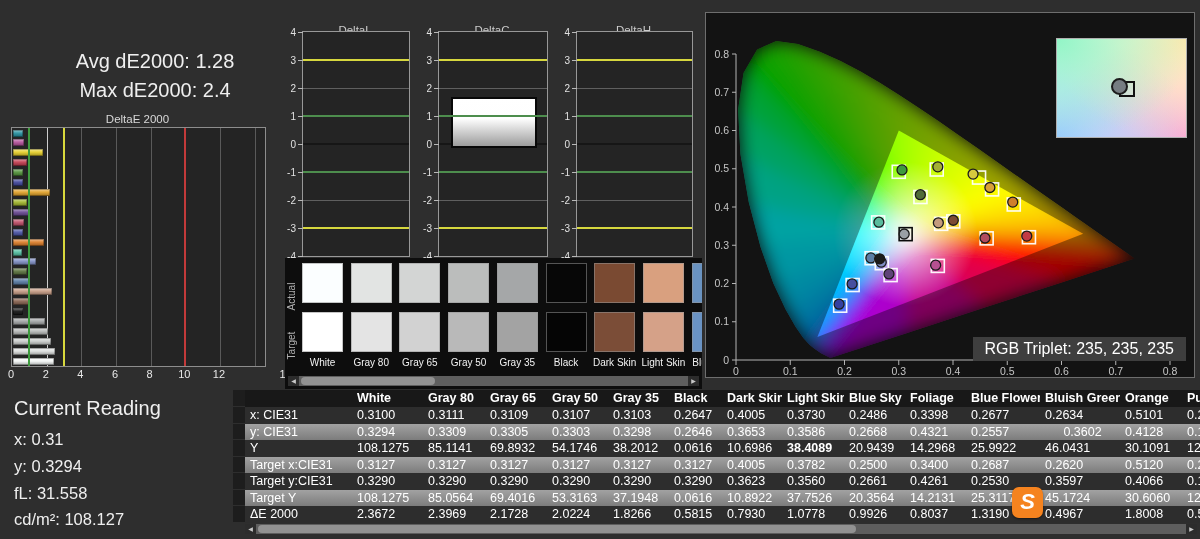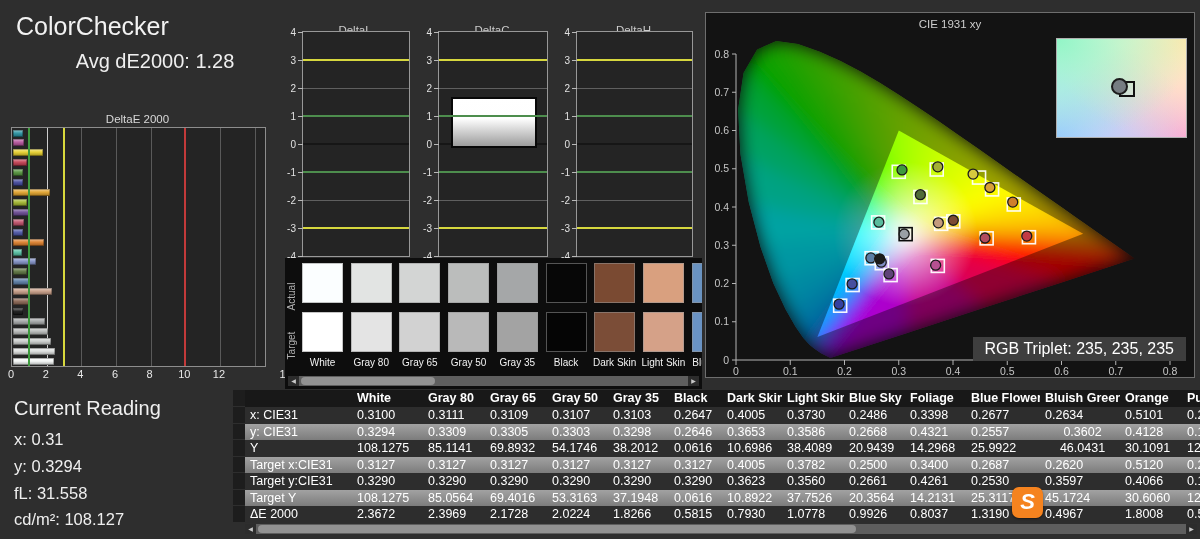--- a/index.html
+++ b/index.html
@@ -76,22 +76,22 @@
   .wm-logo{width:31px;height:31px;border-radius:7px;background:#f5831f;color:#fff;font-weight:700;
            font-size:22px;line-height:30px;text-align:center;font-style:italic;
            box-shadow:0 1px 2px rgba(0,0,0,.5);}
   .wm-text{margin-left:4px;font-size:26px;color:rgba(215,215,215,.5);text-shadow:0 1px 1px rgba(0,0,0,.35);}
 </style>
 </head>
 <body>
 
 <div class="app">
 
-  <div class="abs title">ColorChecker</div>
   <div class="abs subline" style="top:50px;">Avg dE2000: 1.28</div>
+  <div class="abs subline" style="top:79px;">Max dE2000: 2.4</div>
 
   <div class="abs bc-title">DeltaE 2000</div>
   <div class="abs bc-plot" id="bc-plot">
       <div class="gline" style="left: 34.7px; width: 1px; background: rgb(205, 205, 205);"></div>
       <div class="gline" style="left: 69.3px; width: 1px; background: rgb(90, 90, 90);"></div>
       <div class="gline" style="left: 104px; width: 1px; background: rgb(90, 90, 90);"></div>
       <div class="gline" style="left: 138.6px; width: 1px; background: rgb(90, 90, 90);"></div>
       <div class="gline" style="left: 173.3px; width: 1px; background: rgb(90, 90, 90);"></div>
       <div class="gline" style="left: 207.9px; width: 1px; background: rgb(90, 90, 90);"></div>
       <div class="gline" style="left: 242.6px; width: 1px; background: rgb(90, 90, 90);"></div>
@@ -442,21 +442,20 @@
         <circle cx="173.59975" cy="245.7905" r="5" fill="#1c1c1c" stroke="#1a1a1a" stroke-width="1.3"></circle>
         <rect x="178.11249999999998" y="255.58499999999998" width="13" height="13" fill="none" stroke="rgba(255,255,255,0.95)" stroke-width="1.6"></rect>
         <circle cx="182.98499999999999" cy="260.9375" r="5" fill="#5f4378" stroke="#1a1a1a" stroke-width="1.3"></circle>
         <rect x="225.31" y="246.405" width="13" height="13" fill="none" stroke="rgba(255,255,255,0.95)" stroke-width="1.6"></rect>
         <circle cx="229.64" cy="252.14" r="5" fill="#b65090" stroke="#1a1a1a" stroke-width="1.3"></circle>
         <rect x="140.1375" y="265.53" width="13" height="13" fill="none" stroke="rgba(255,255,255,0.95)" stroke-width="1.6"></rect>
         <circle cx="146.095" cy="270.8825" r="5" fill="#46509f" stroke="#1a1a1a" stroke-width="1.3"></circle>
         <rect x="127.66" y="286.185" width="13" height="13" fill="none" stroke="rgba(255,255,255,0.95)" stroke-width="1.6"></rect>
         <circle cx="133.075" cy="291.155" r="5" fill="#3340a0" stroke="#1a1a1a" stroke-width="1.3"></circle>
       </svg>
-      <div class="cie-title">CIE 1931 xy</div>
     <div class="cie-inset">
       <div class="inset-sq"></div>
       <div class="inset-dot"></div>
     </div>
     <div class="rgb-box">RGB Triplet: 235, 235, 235</div>
   </div>
 
   <div class="abs cr-title">Current Reading</div>
   <div class="abs cr-line" style="top:430px;">x: 0.31</div>
   <div class="abs cr-line" style="top:457px;">y: 0.3294</div>
@@ -521,25 +520,25 @@
       <div class="trow body dark">
         <div class="tg"></div>
         <div class="tc" style="width: 107px;">Y</div>
         <div class="tc" style="width: 71px;">108.1275</div>
         <div class="tc" style="width: 62px;">85.1141</div>
         <div class="tc" style="width: 62px;">69.8932</div>
         <div class="tc" style="width: 61px;">54.1746</div>
         <div class="tc" style="width: 61px;">38.2012</div>
         <div class="tc" style="width: 53px;">0.0616</div>
         <div class="tc" style="width: 60px;">10.6986</div>
-        <div class="tc" style="width: 62px;">38.4089</div>
+        <div class="tc" style="width: 62px; font-weight: bold;">38.4089</div>
         <div class="tc" style="width: 61px;">20.9439</div>
         <div class="tc" style="width: 61px;">14.2968</div>
         <div class="tc" style="width: 74px;">25.9922</div>
-        <div class="tc" style="width: 80px; text-align: center;">46.0431</div>
+        <div class="tc" style="width: 80px;">46.0431</div>
         <div class="tc" style="width: 62px;">30.1091</div>
         <div class="tc" style="width: 60px;">12.</div>
       </div>
       <div class="trow body light">
         <div class="tg"></div>
         <div class="tc" style="width: 107px;">Target x:CIE31</div>
         <div class="tc" style="width: 71px;">0.3127</div>
         <div class="tc" style="width: 62px;">0.3127</div>
         <div class="tc" style="width: 62px;">0.3127</div>
         <div class="tc" style="width: 61px;">0.3127</div>

